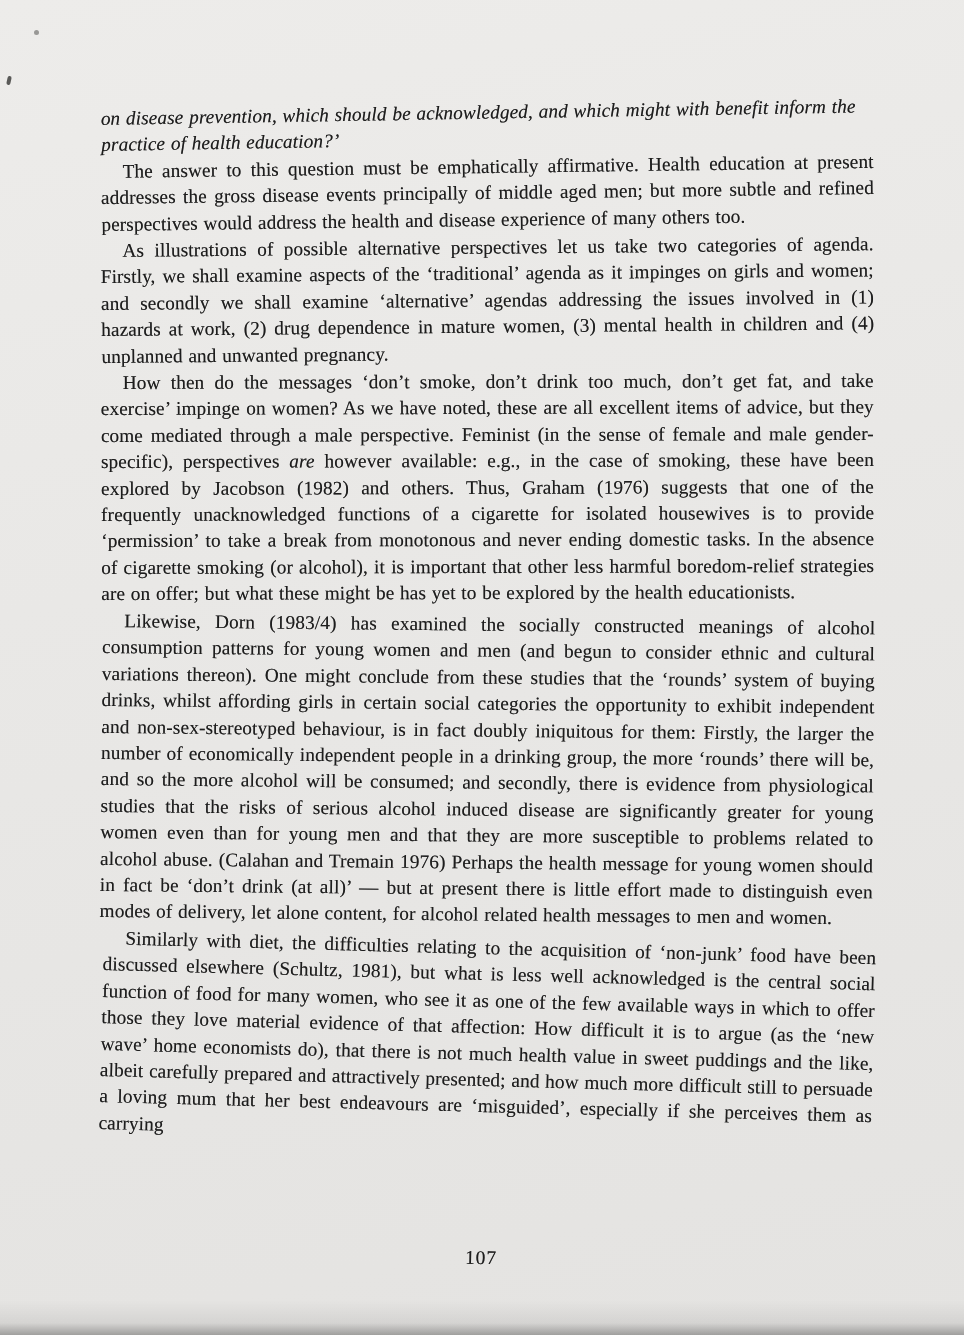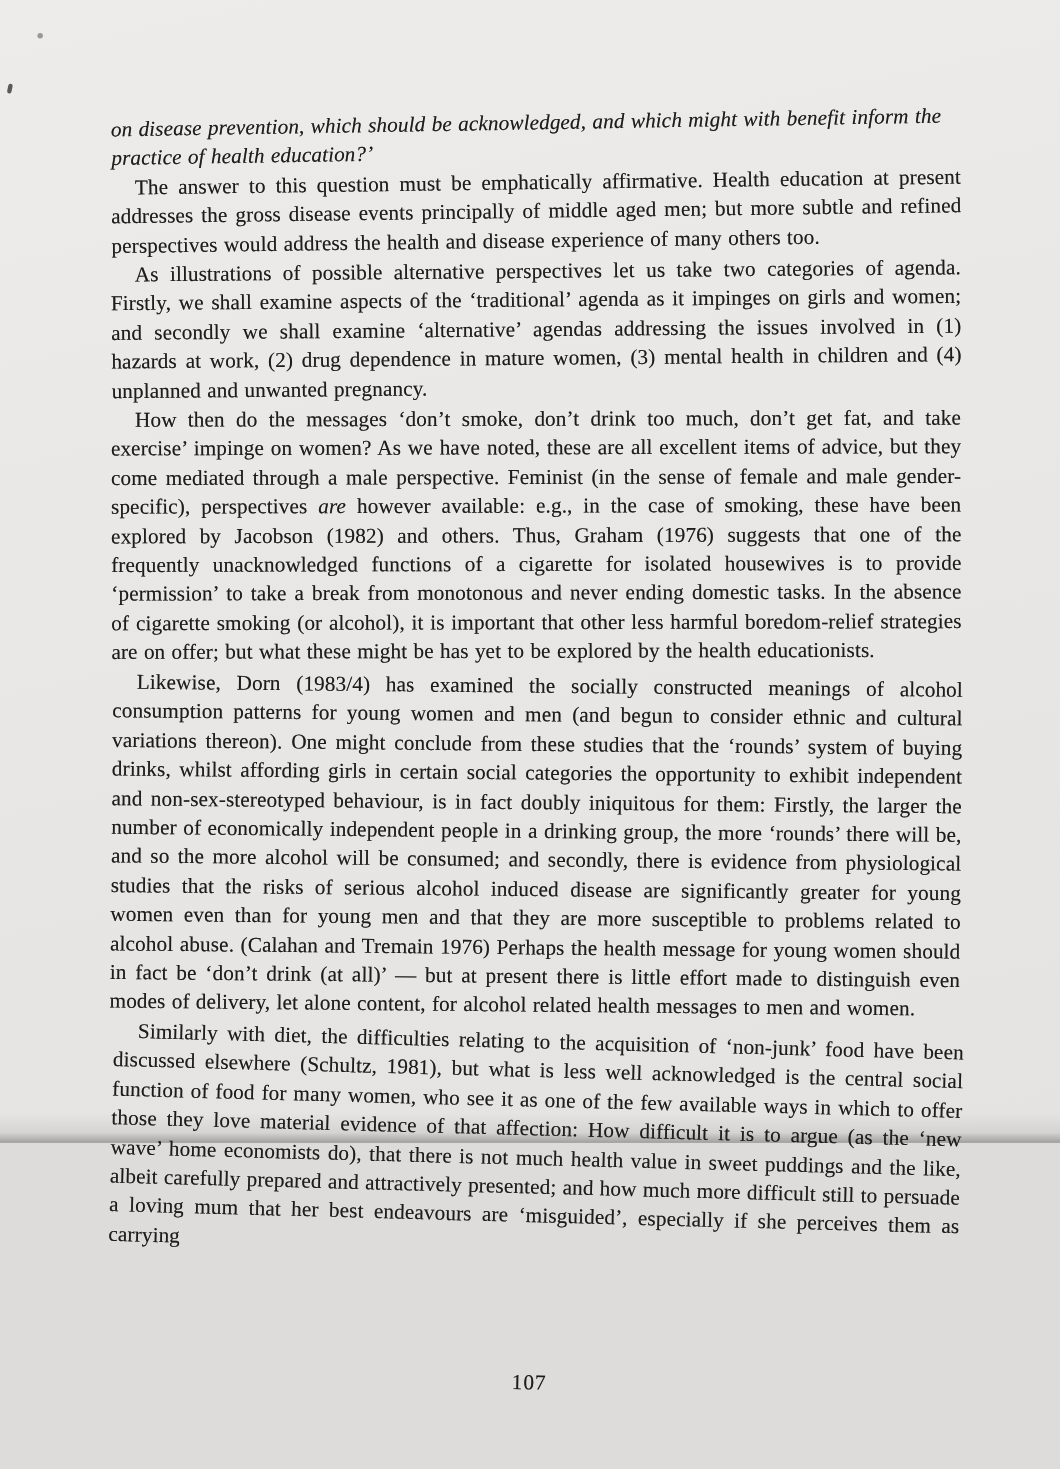--- a/index.html
+++ b/index.html
@@ -8,21 +8,21 @@
   }
   body {
     width: 964px;
     height: 1335px;
     overflow: hidden;
     background: #dddcda;
   }
   .sheet {
     position: relative;
     width: 964px;
-    height: 1039px;
+    height: 1335px;
     background:
       linear-gradient(to bottom, rgba(0,0,0,0) 97.4%, rgba(0,0,0,0.07) 99.1%, rgba(0,0,0,0.30) 100%),
       linear-gradient(168deg, #edecea 0%, #e9e8e6 40%, #e6e5e3 75%, #e4e3e1 100%);
     font-family: "Liberation Serif", "DejaVu Serif", serif;
     color: #1d1d1d;
   }
   .text-block {
     position: absolute;
     left: 101px;
     top: 106px;

